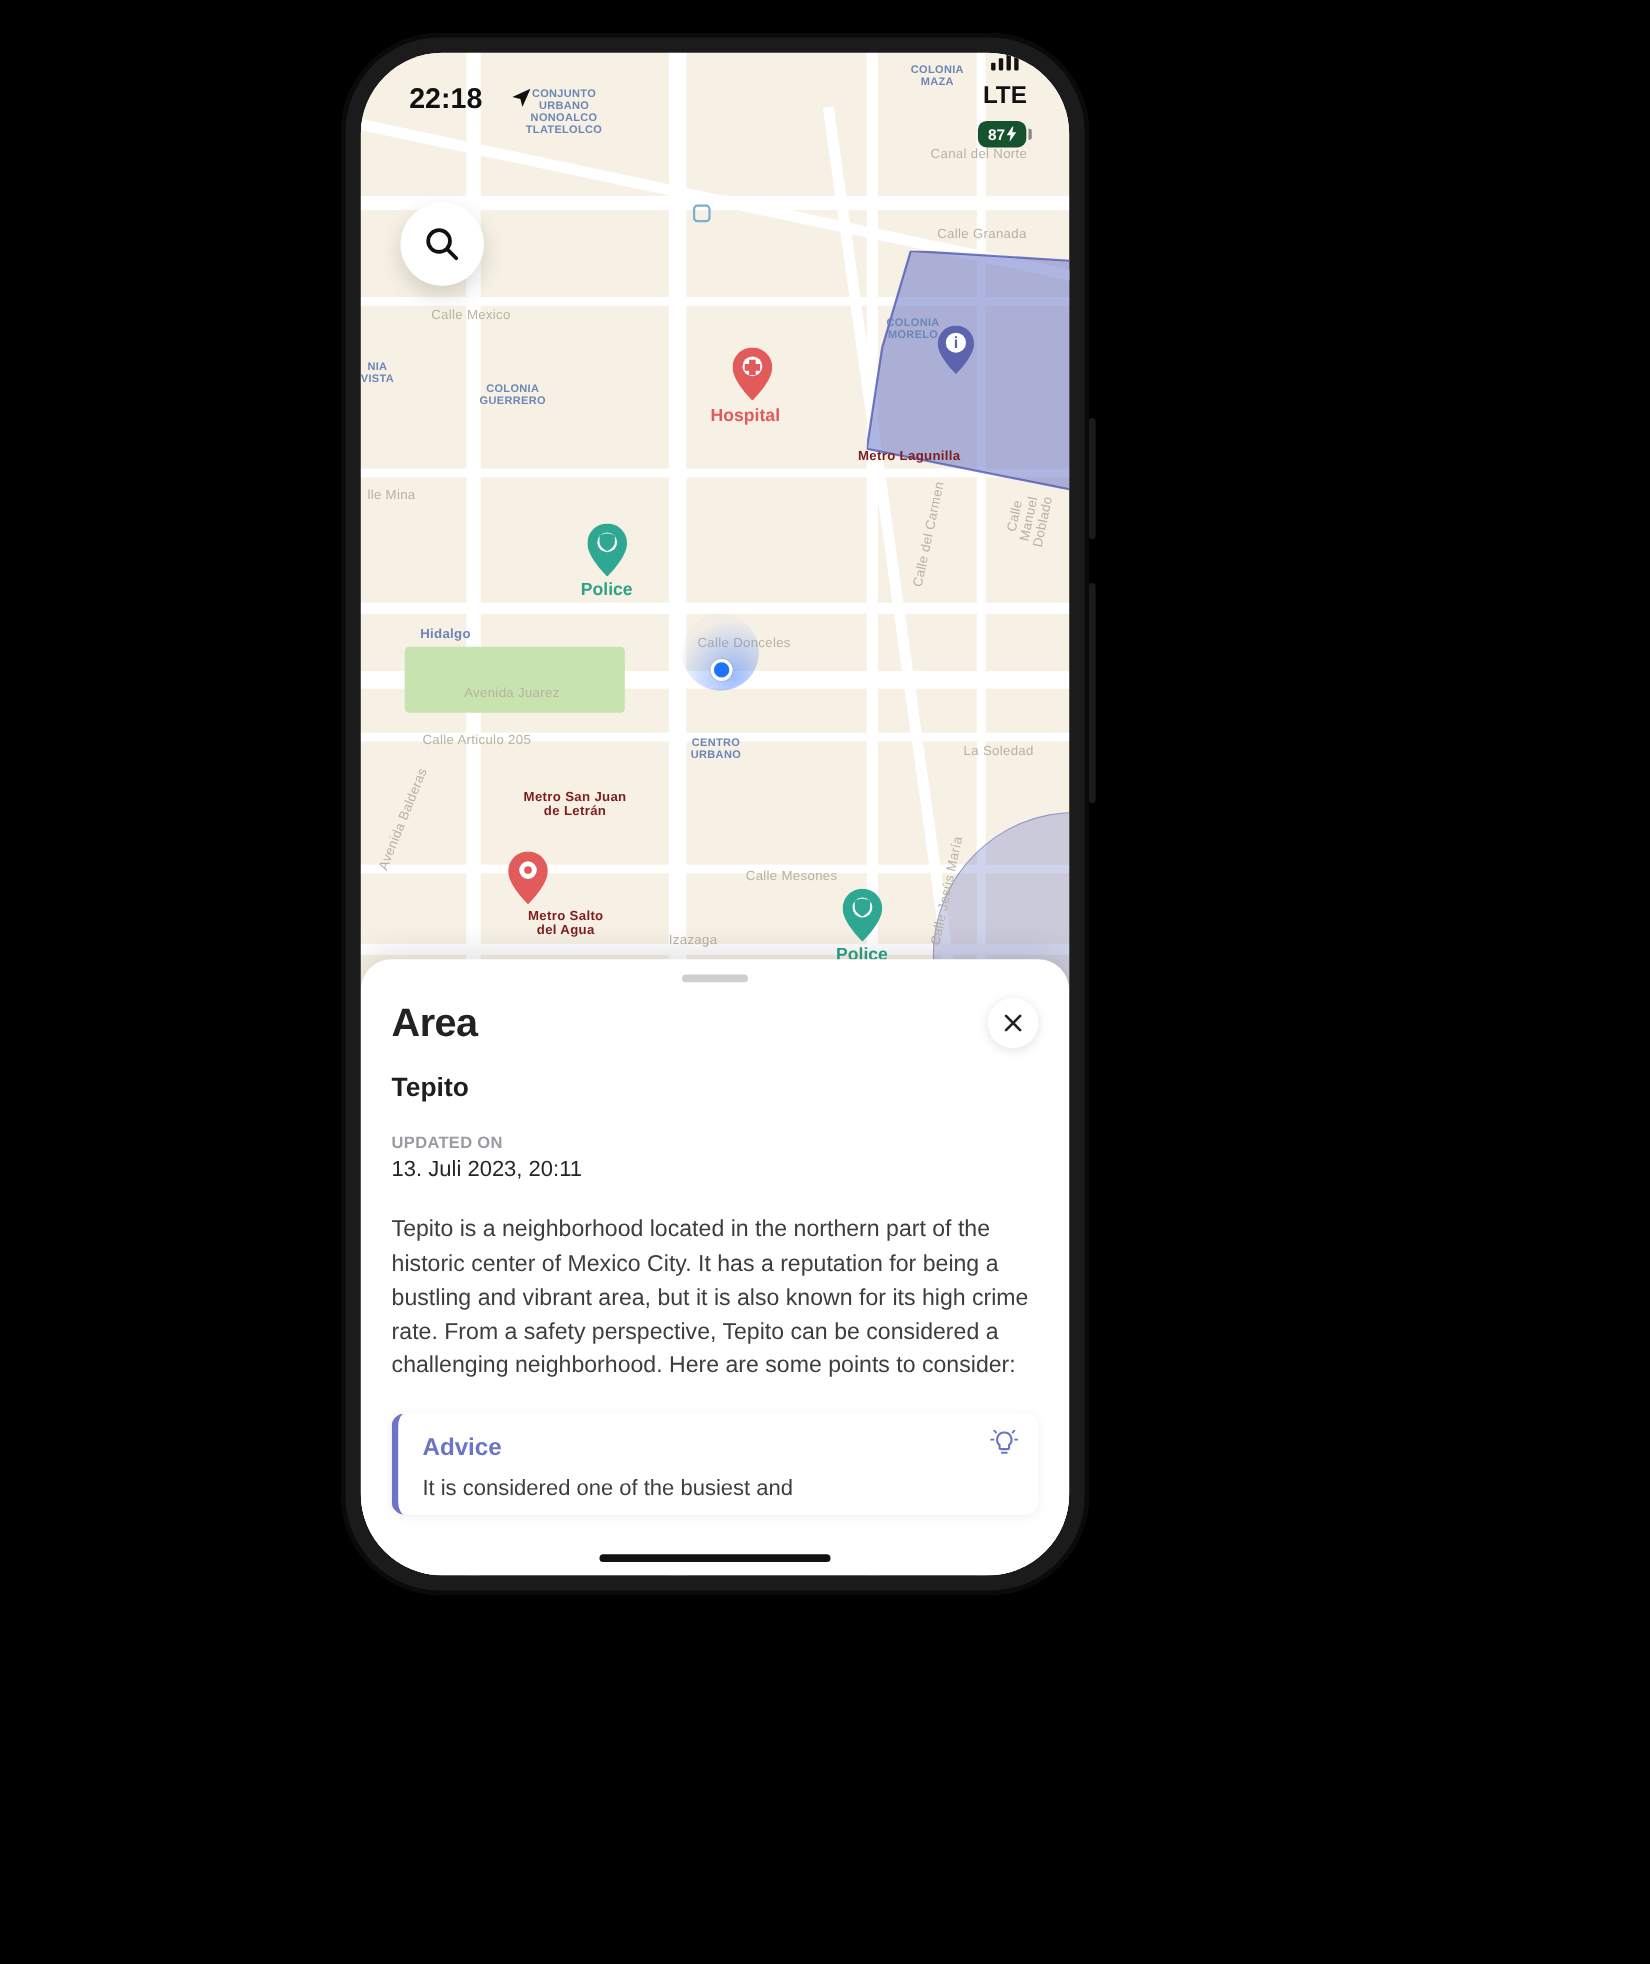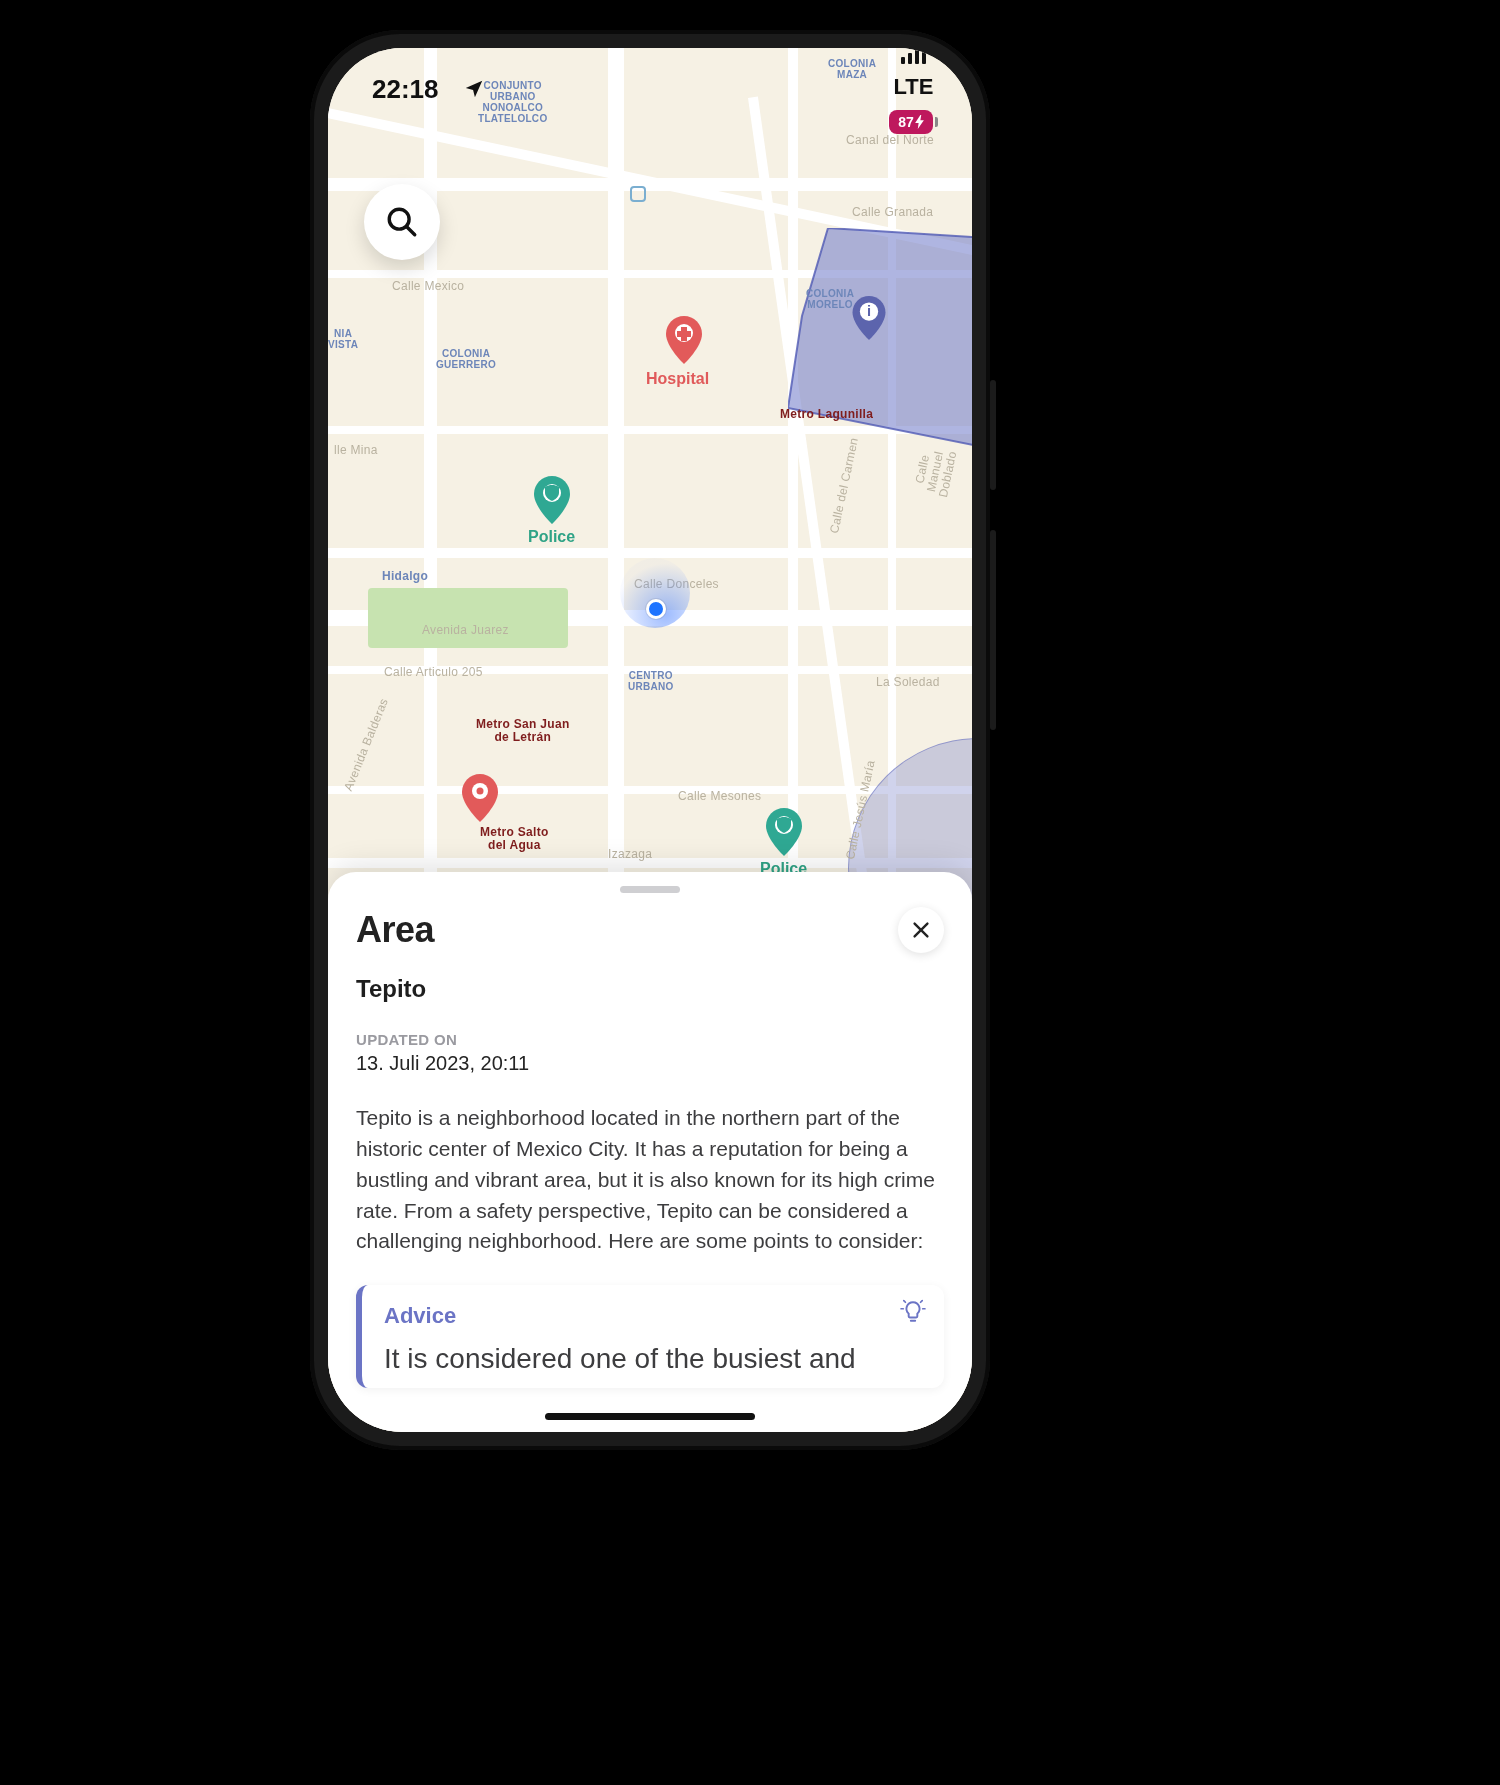--- a/index.html
+++ b/index.html
@@ -37,21 +37,21 @@
   }
   .status-left { display:flex; align-items:center; gap:24px; }
   .status-right { display:flex; align-items:center; gap:10px;flex-direction:column; }
   .loc-arrow { width:22px; height:22px; }
   .bars { display:flex; align-items:flex-end; gap:3px; height:20px; }
   .bars span { width:4px; background:#111; border-radius:1px; }
   .bars span:nth-child(1){height:7px;} .bars span:nth-child(2){height:11px;}
   .bars span:nth-child(3){height:15px;} .bars span:nth-child(4){height:19px;}
   .net { font-size:22px; font-weight:700; }
   .batt { display:flex; align-items:center; }
-  .batt-body { width:44px; height:24px; border-radius:8px; background:#be185d; position:relative; display:flex; align-items:center; justify-content:center; color:#fff; font-size:14px; font-weight:700; }
+  .batt-body { width:44px; height:24px; border-radius:8px; background:#14532d; position:relative; display:flex; align-items:center; justify-content:center; color:#fff; font-size:14px; font-weight:700; }
   .batt-tip { width:3px; height:10px; background:#888; border-radius:0 2px 2px 0; margin-left:2px; }
   
   .map { position:absolute; inset:0; background:#f6f1e4; }
   .road { position:absolute; background:#fff; }
   .road.diag { transform-origin:top left; }
   .park { position:absolute; background:#c7e3b0; border-radius:4px; }
   .area-label { position:absolute; font-size:10px; font-weight:600; line-height:1.1; text-align:center; letter-spacing:.3px; }
   .area-label.blue { color:#6d86b9; }
   .area-label.orange { color:#7f1d1d; }
   .area-label.mini { font-size:12px; font-weight:500; color:#b9b2a0; }
@@ -89,21 +89,21 @@
   .meta-value { font-size:20px; font-weight:500; color:#252525; margin-top:4px; }
   .sheet-body { font-size:21px; line-height:1.47; color:#3d3d3f; margin-top:28px; }
   .advice-card {
     margin-top:28px; background:#fff; border-radius:12px; border-left:6px solid #6b74c5;
     box-shadow:0 2px 10px rgba(0,0,0,.06);
     padding:18px 20px 10px 22px;
     display:flex; flex-direction:column; gap:10px;
     position:relative;
   }
   .advice-head { font-size:22px; font-weight:700; color:#6b74c5; }
-  .advice-text { font-size:28px; color:#3d3d3f; line-height:1.4; }
+  .advice-text { font-size:20px; color:#3d3d3f; line-height:1.4; }
   .bulb { position:absolute; right:18px; top:14px; color:#6b74c5; }
   .home-indicator { position:absolute; left:50%; bottom:12px; transform:translateX(-50%); width:210px; height:7px; background:#111; border-radius:5px; z-index:60; }
 </style>
 </head>
 <body>
 
 <div class="stage">
   <div class="phone">
     <div class="side-btn b1"></div>
     <div class="side-btn b2"></div>

